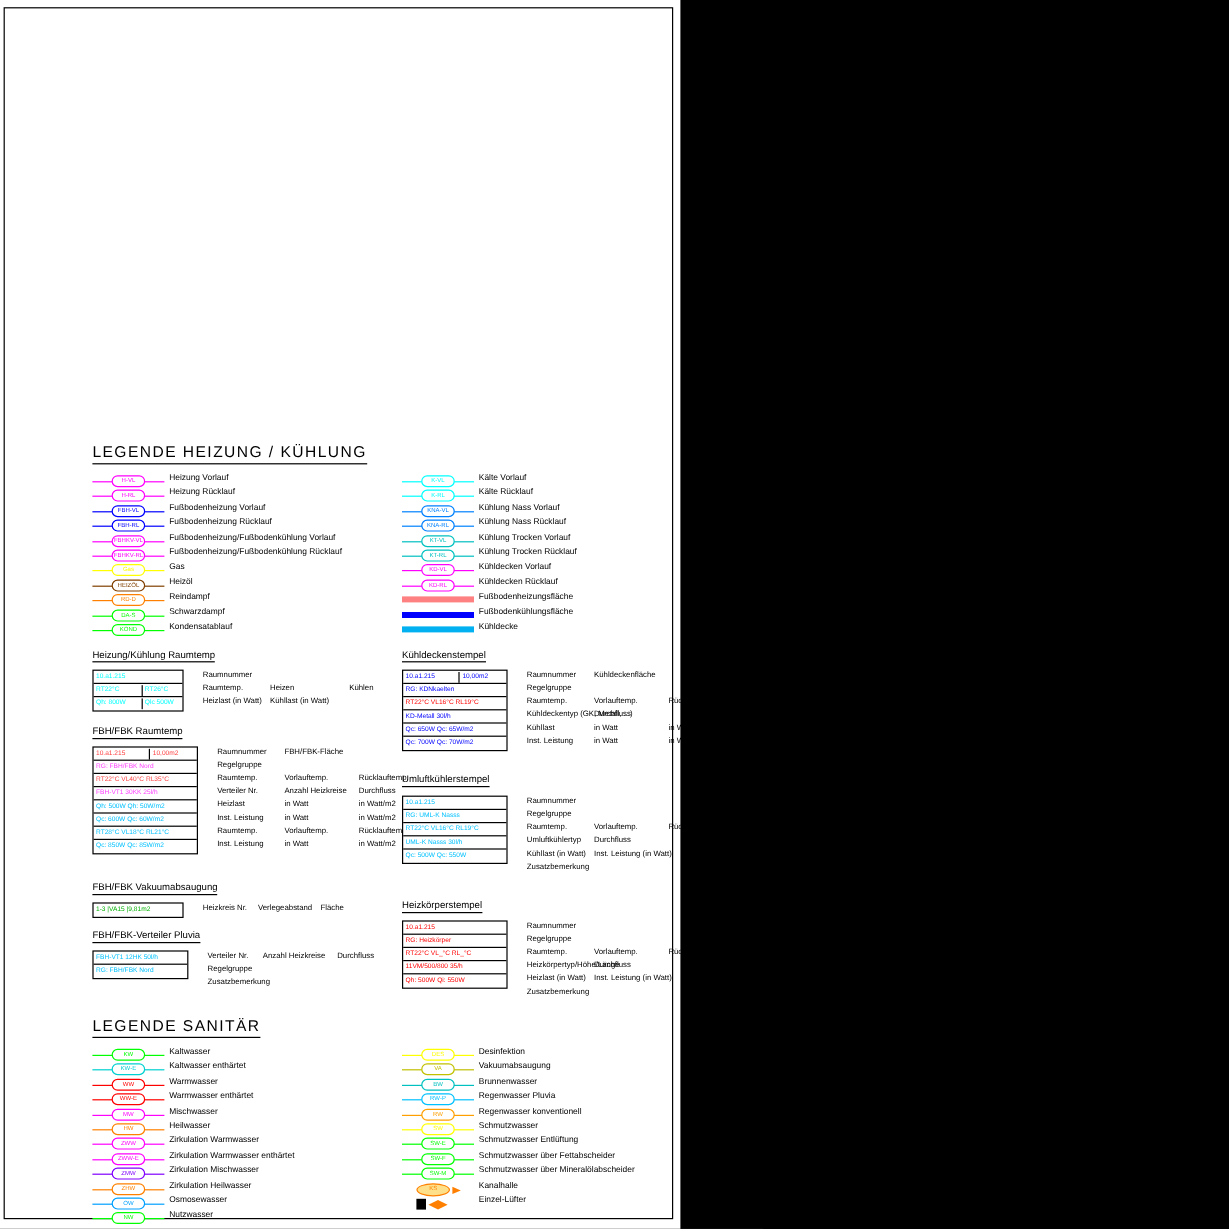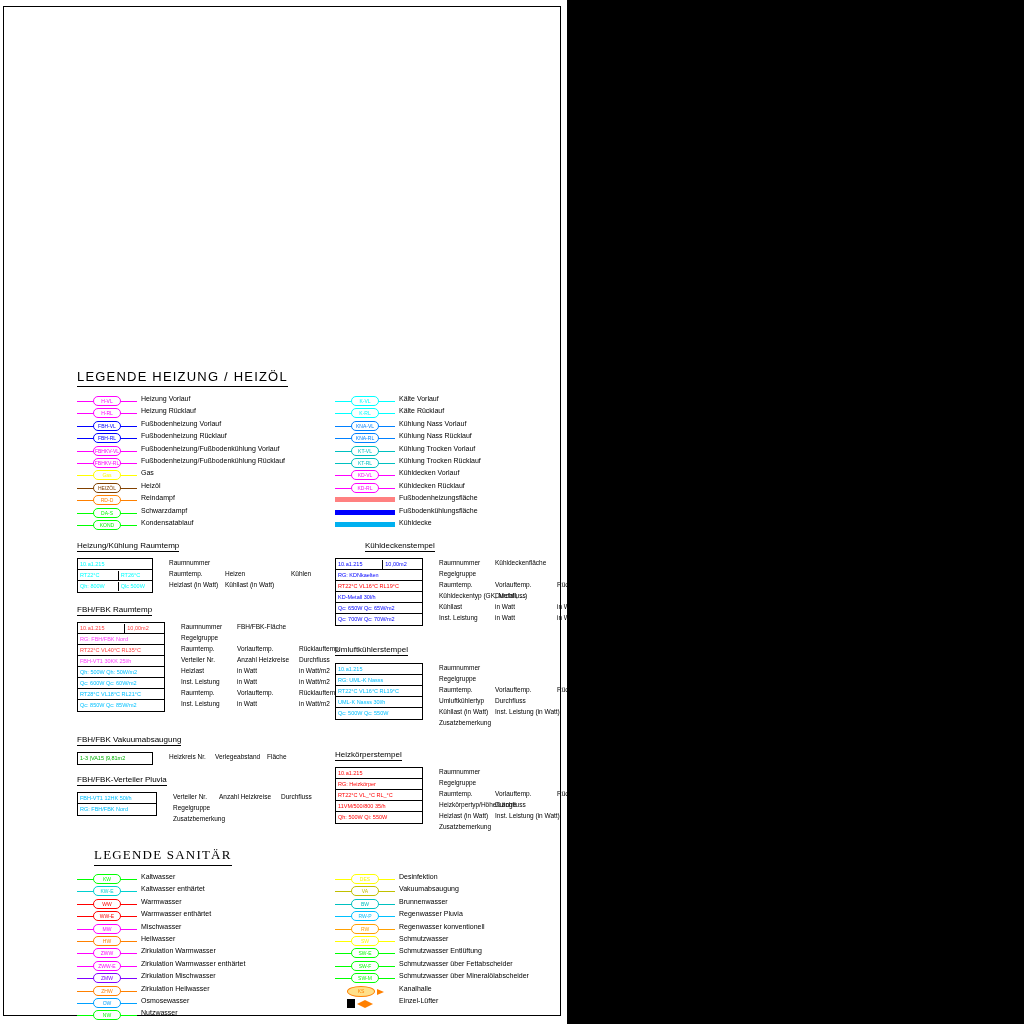--- a/index.html
+++ b/index.html
@@ -24,21 +24,21 @@
   .stamp .cell.b{border-right:1px solid #000;}
   .descrow{position:absolute;display:flex;font-size:6.5px;color:#000;white-space:nowrap;}
   .descrow span{display:block;}
 </style>
 </head>
 <body>
 
 <div id="sheet">
   <div id="sheet-border"></div>
 
-  <div class="legend-title" style="left:77px;top:369px;">LEGENDE HEIZUNG / HEIZÖL</div>
+  <div class="legend-title" style="left:77px;top:369px;">LEGENDE HEIZUNG / KÜHLUNG</div>
 
   <div id="leg-hk-left">
       <div class="lrow" style="left: 77px; top: 396px; width: 240px;">
         <div class="lsym">
           <div class="ln" style="border-top-color: rgb(255, 0, 255);"></div>
           <div class="cap" style="border-color: rgb(255, 0, 255);">
             <span style="color: rgb(255, 0, 255);">H-VL</span>
           </div>
         </div>
         <div class="llabel">Heizung Vorlauf</div>
@@ -224,21 +224,21 @@
           <div class="thickbar" style="background: rgb(0, 176, 240); height: 5px;"></div>
         </div>
         <div class="llabel">Kühldecke</div>
       </div>
     </div>
 
   <div class="sec-title" style="left:77px;top:541px;">Heizung/Kühlung  Raumtemp</div>
   <div class="sec-title" style="left:77px;top:605px;">FBH/FBK  Raumtemp</div>
   <div class="sec-title" style="left:77px;top:735px;">FBH/FBK  Vakuumabsaugung</div>
   <div class="sec-title" style="left:77px;top:775px;">FBH/FBK-Verteiler  Pluvia</div>
-  <div class="sec-title" style="left:335px;top:541px;margin-left:30px;">Kühldeckenstempel</div>
+  <div class="sec-title" style="left:335px;top:541px;">Kühldeckenstempel</div>
   <div class="sec-title" style="left:335px;top:645px;">Umluftkühlerstempel</div>
   <div class="sec-title" style="left:335px;top:750px;">Heizkörperstempel</div>
 
   <div class="stamp" id="stamp-hk" style="left:77px;top:558px;">
       <div class="tbl" style="width: 76px;">
         <div class="trow">
           <div class="cell" style="color: rgb(0, 255, 255); flex: 1 1 100%;">10.a1.215</div>
         </div>
         <div class="trow">
           <div class="cell b" style="color: rgb(0, 255, 255); flex: 1 1 55%;">RT22°C</div>
@@ -486,21 +486,21 @@
       </div>
       <div class="descrow" style="left: 104px; top: 45px; position: absolute; width: 200px; height: 11px;">
         <span style="position: absolute; left: 0px;">Heizlast (in Watt)</span>
         <span style="position: absolute; left: 56px;">Inst. Leistung (in Watt)</span>
       </div>
       <div class="descrow" style="left: 104px; top: 56px; position: absolute; width: 200px; height: 11px;">
         <span style="position: absolute; left: 0px;">Zusatzbemerkung</span>
       </div>
     </div>
 
-  <div class="legend-title" style="left:94px;top:847px;font-family:Liberation Serif, serif;">LEGENDE SANITÄR</div>
+  <div class="legend-title" style="left:77px;top:847px;">LEGENDE SANITÄR</div>
   <div id="leg-san-left">
       <div class="lrow" style="left: 77px; top: 874px; width: 240px;">
         <div class="lsym">
           <div class="ln" style="border-top-color: rgb(0, 255, 0);"></div>
           <div class="cap" style="border-color: rgb(0, 255, 0);">
             <span style="color: rgb(0, 255, 0);">KW</span>
           </div>
         </div>
         <div class="llabel">Kaltwasser</div>
       </div>

